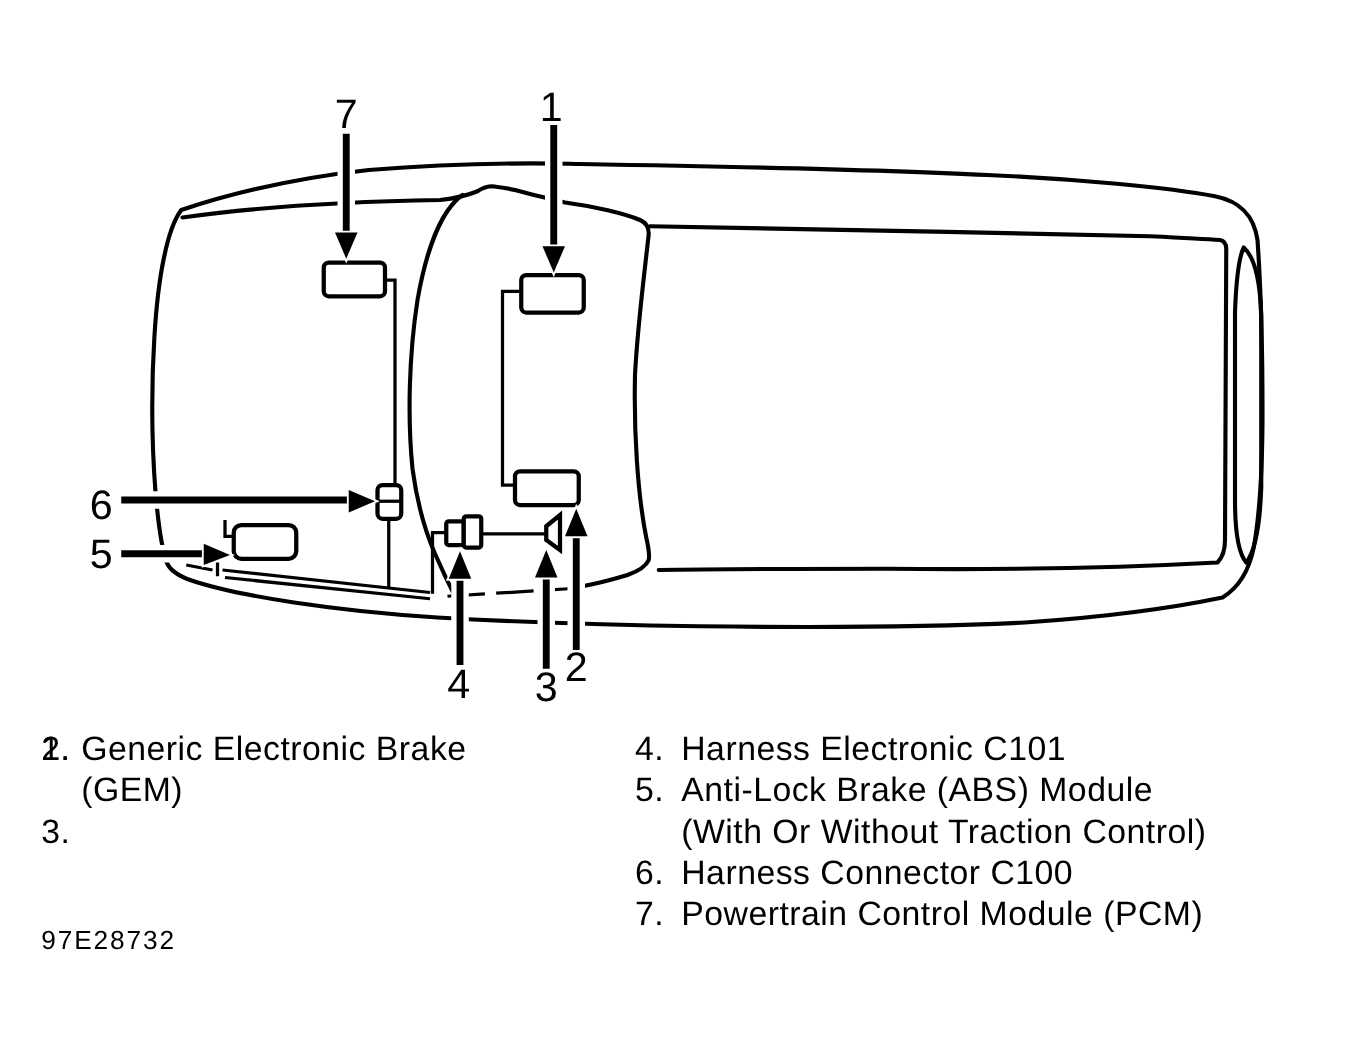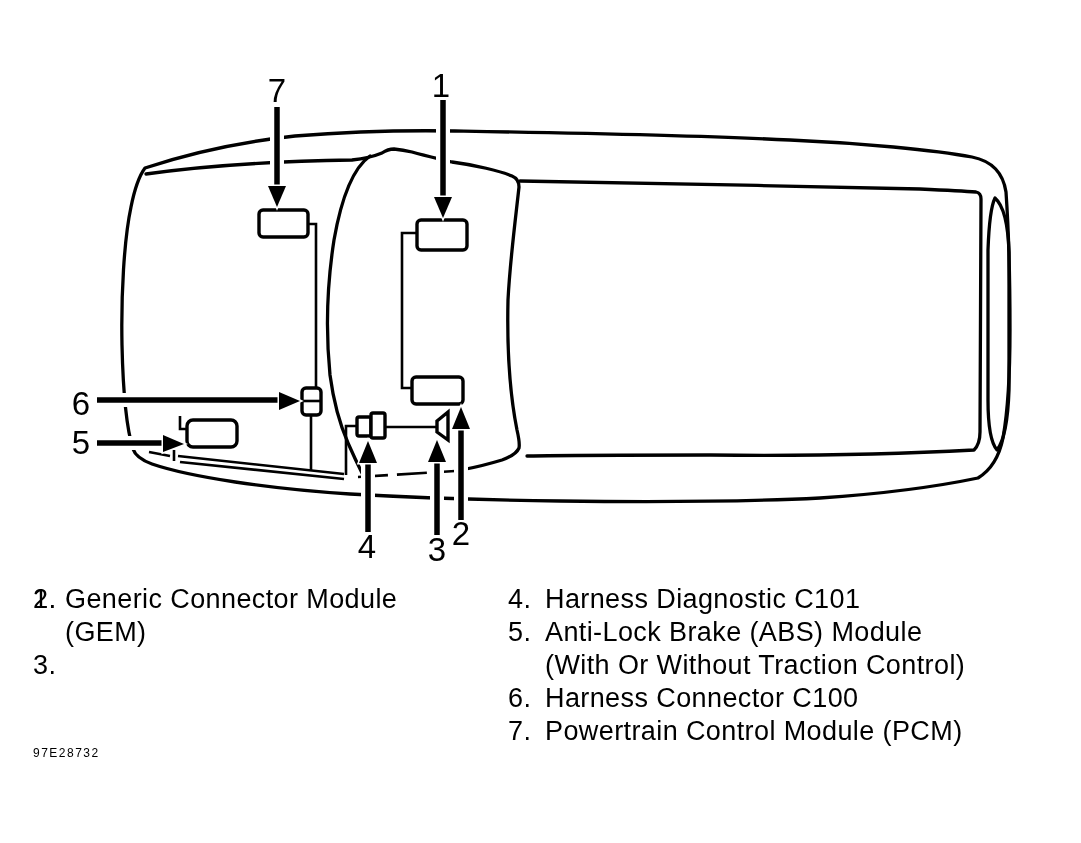--- a/index.html
+++ b/index.html
@@ -6,21 +6,21 @@
   .page{position:relative;width:1081px;height:843px;background:#fff;overflow:hidden;
         font-family:"Liberation Sans", sans-serif;color:#000;}
   .drawing{position:absolute;left:0;top:0;}
   .legend-col{position:absolute;font-size:27px;line-height:33px;white-space:nowrap;letter-spacing:0.4px;}
   .legend-left{left:33px;top:583px;}
   .legend-right{left:508px;top:583px;}
   .lrow{position:relative;}
   .legend-left .lrow{padding-left:32px;}
   .legend-right .lrow{padding-left:37px;}
   .lnum{position:absolute;left:0;top:0;}
-  .figcode{position:absolute;left:33px;top:740px;font-size:12px;letter-spacing:1.5px;line-height:26px;}
+  .figcode{position:absolute;left:33px;top:740px;font-size:21px;letter-spacing:1.5px;line-height:26px;}
   svg .ln{fill:none;stroke:#000;stroke-width:3.3;stroke-linecap:round;stroke-linejoin:round;}
   svg .wire{fill:none;stroke:#000;stroke-width:2.6;stroke-linecap:butt;stroke-linejoin:miter;}
   svg .box{fill:#fff;stroke:#000;stroke-width:3.4;}
   svg .case{fill:none;stroke:#fff;stroke-width:14;stroke-linecap:butt;}
   svg .shaft{fill:none;stroke:#000;stroke-width:5.5;stroke-linecap:butt;}
   svg .head{fill:#000;stroke:#fff;stroke-width:3;paint-order:stroke;}
   svg .digit{font-family:"Liberation Sans", sans-serif;font-size:33px;fill:#000;text-anchor:middle;}
 </style>
 </head>
 <body>
@@ -159,34 +159,34 @@
     <text class="digit" x="437" y="561">3</text>
     <text class="digit" x="461" y="545">2</text>
   </svg>
 
   <div class="legend-col legend-left">
     <div class="lrow">
       <span class="lnum">1.</span>
     </div>
     <div class="lrow">
       <span class="lnum">2.</span>
-      <span>Generic Connector Module</span>
+      <span>Generic Electronic Brake</span>
     </div>
     <div class="lrow">
       <span>(GEM)</span>
     </div>
     <div class="lrow">
       <span class="lnum">3.</span>
     </div>
   </div>
 
   <div class="legend-col legend-right">
     <div class="lrow">
       <span class="lnum">4.</span>
-      <span>Harness Diagnostic C101</span>
+      <span>Harness Electronic C101</span>
     </div>
     <div class="lrow">
       <span class="lnum">5.</span>
       <span>Anti-Lock Brake (ABS) Module</span>
     </div>
     <div class="lrow">
       <span>(With Or Without Traction Control)</span>
     </div>
     <div class="lrow">
       <span class="lnum">6.</span>

